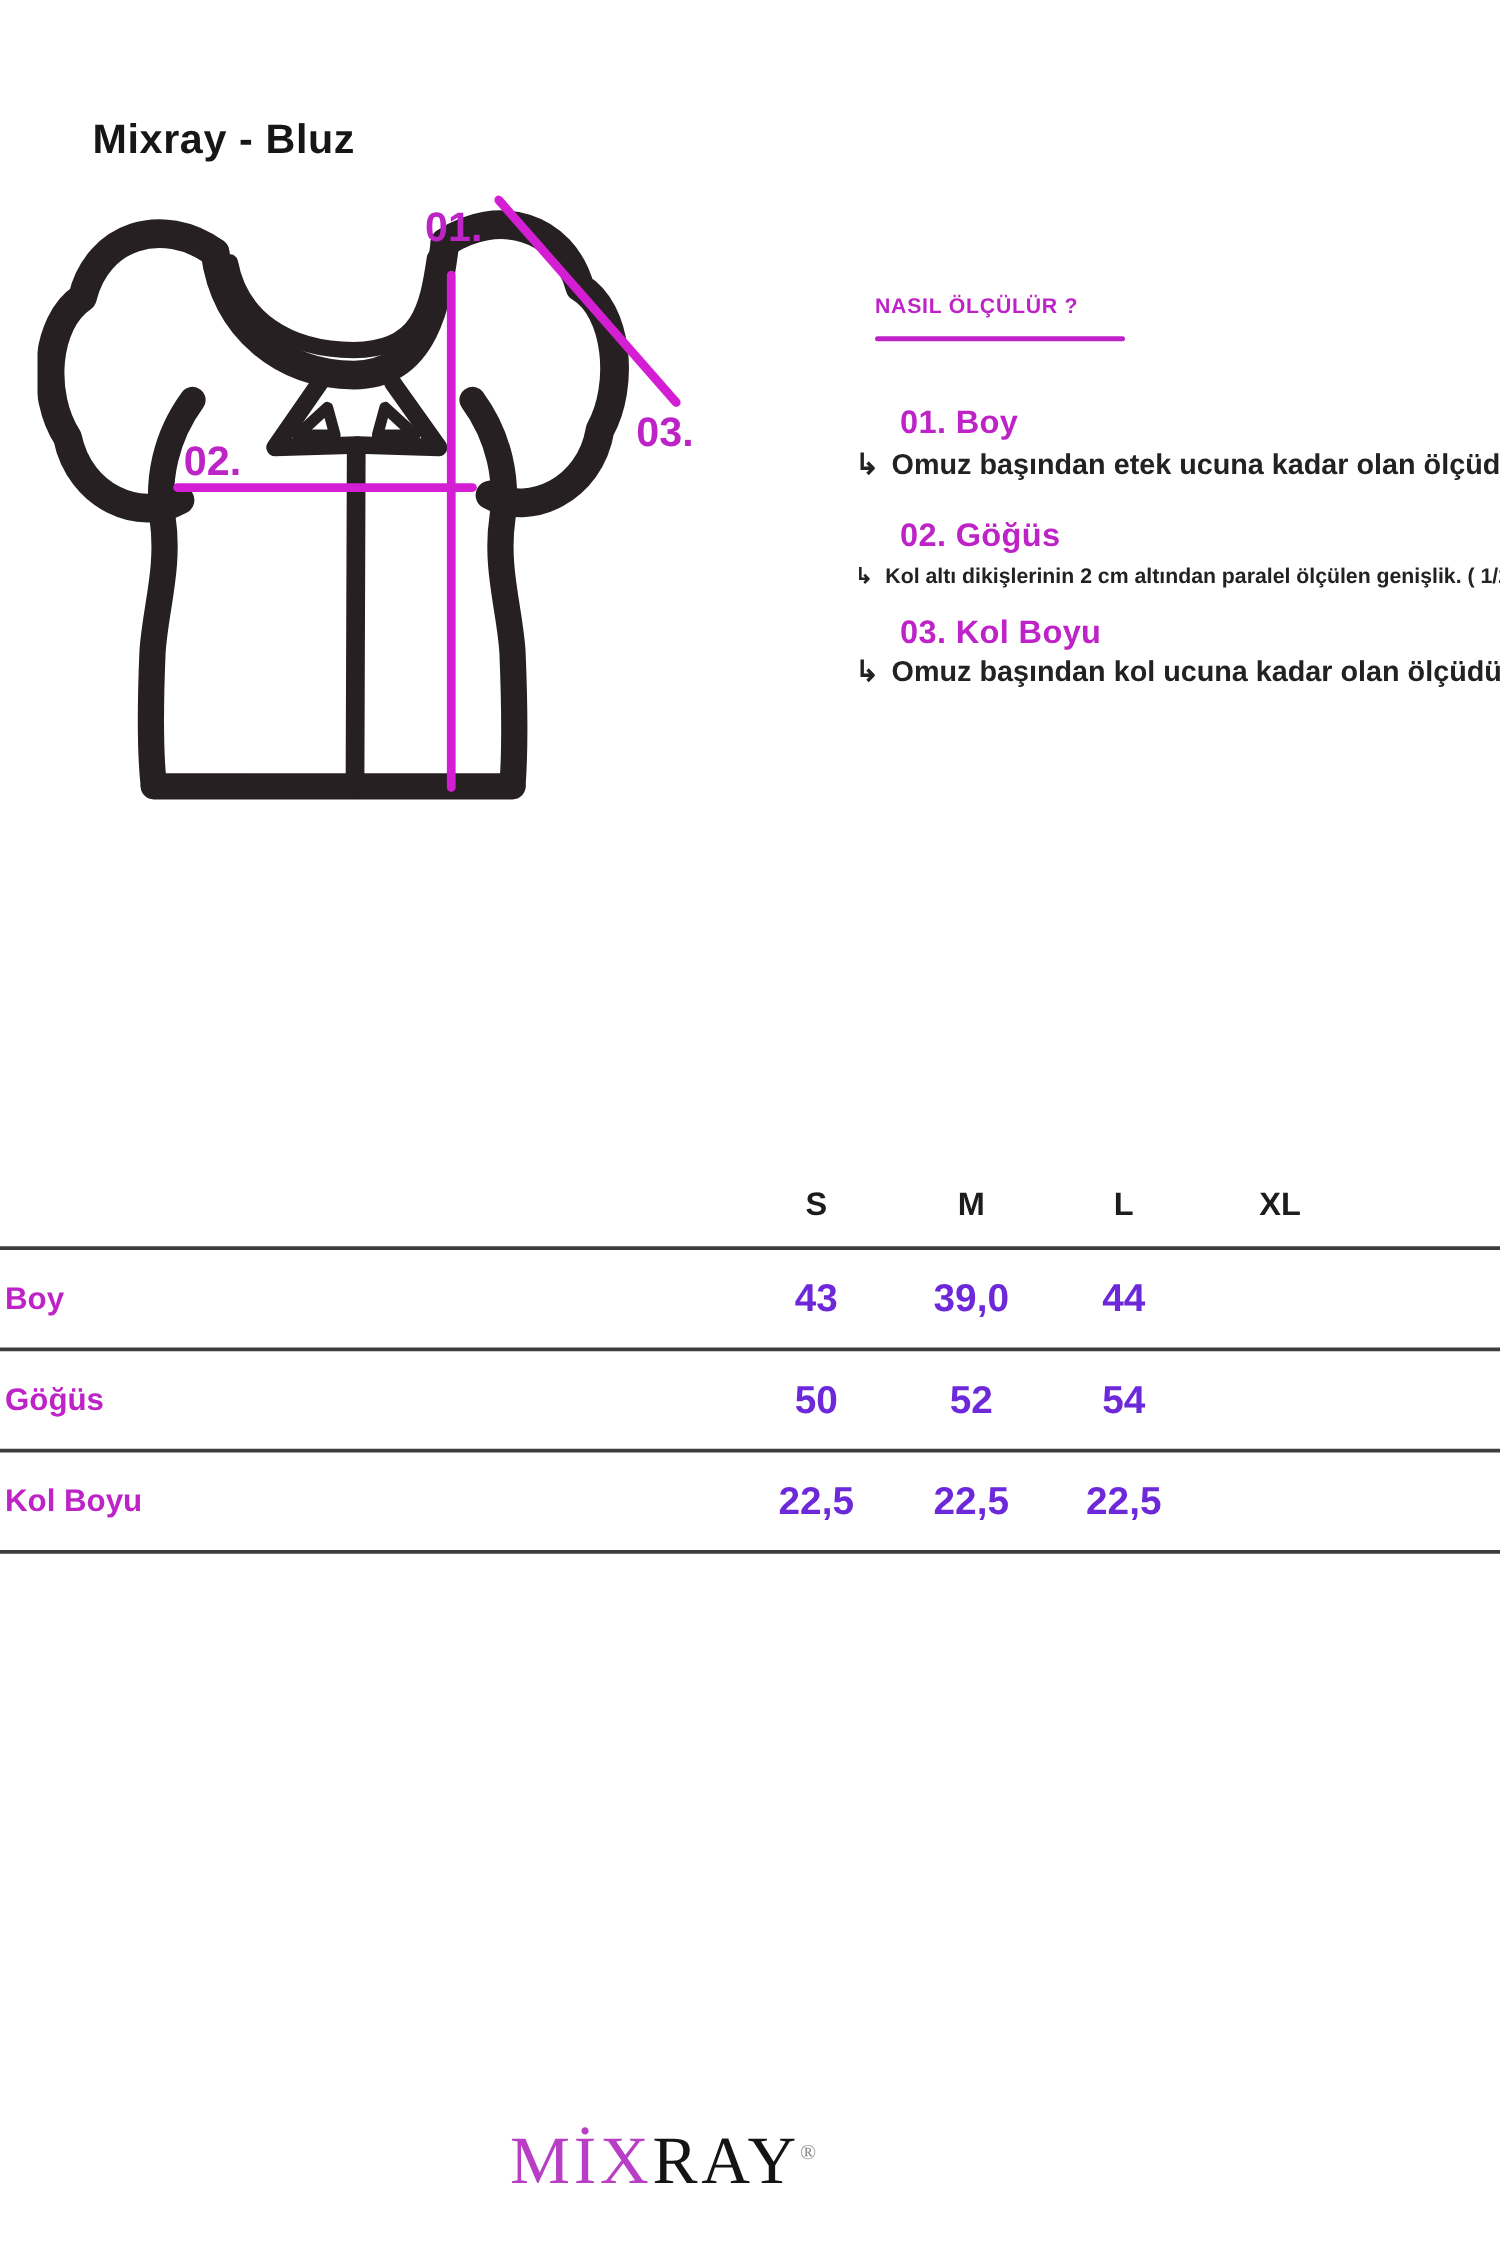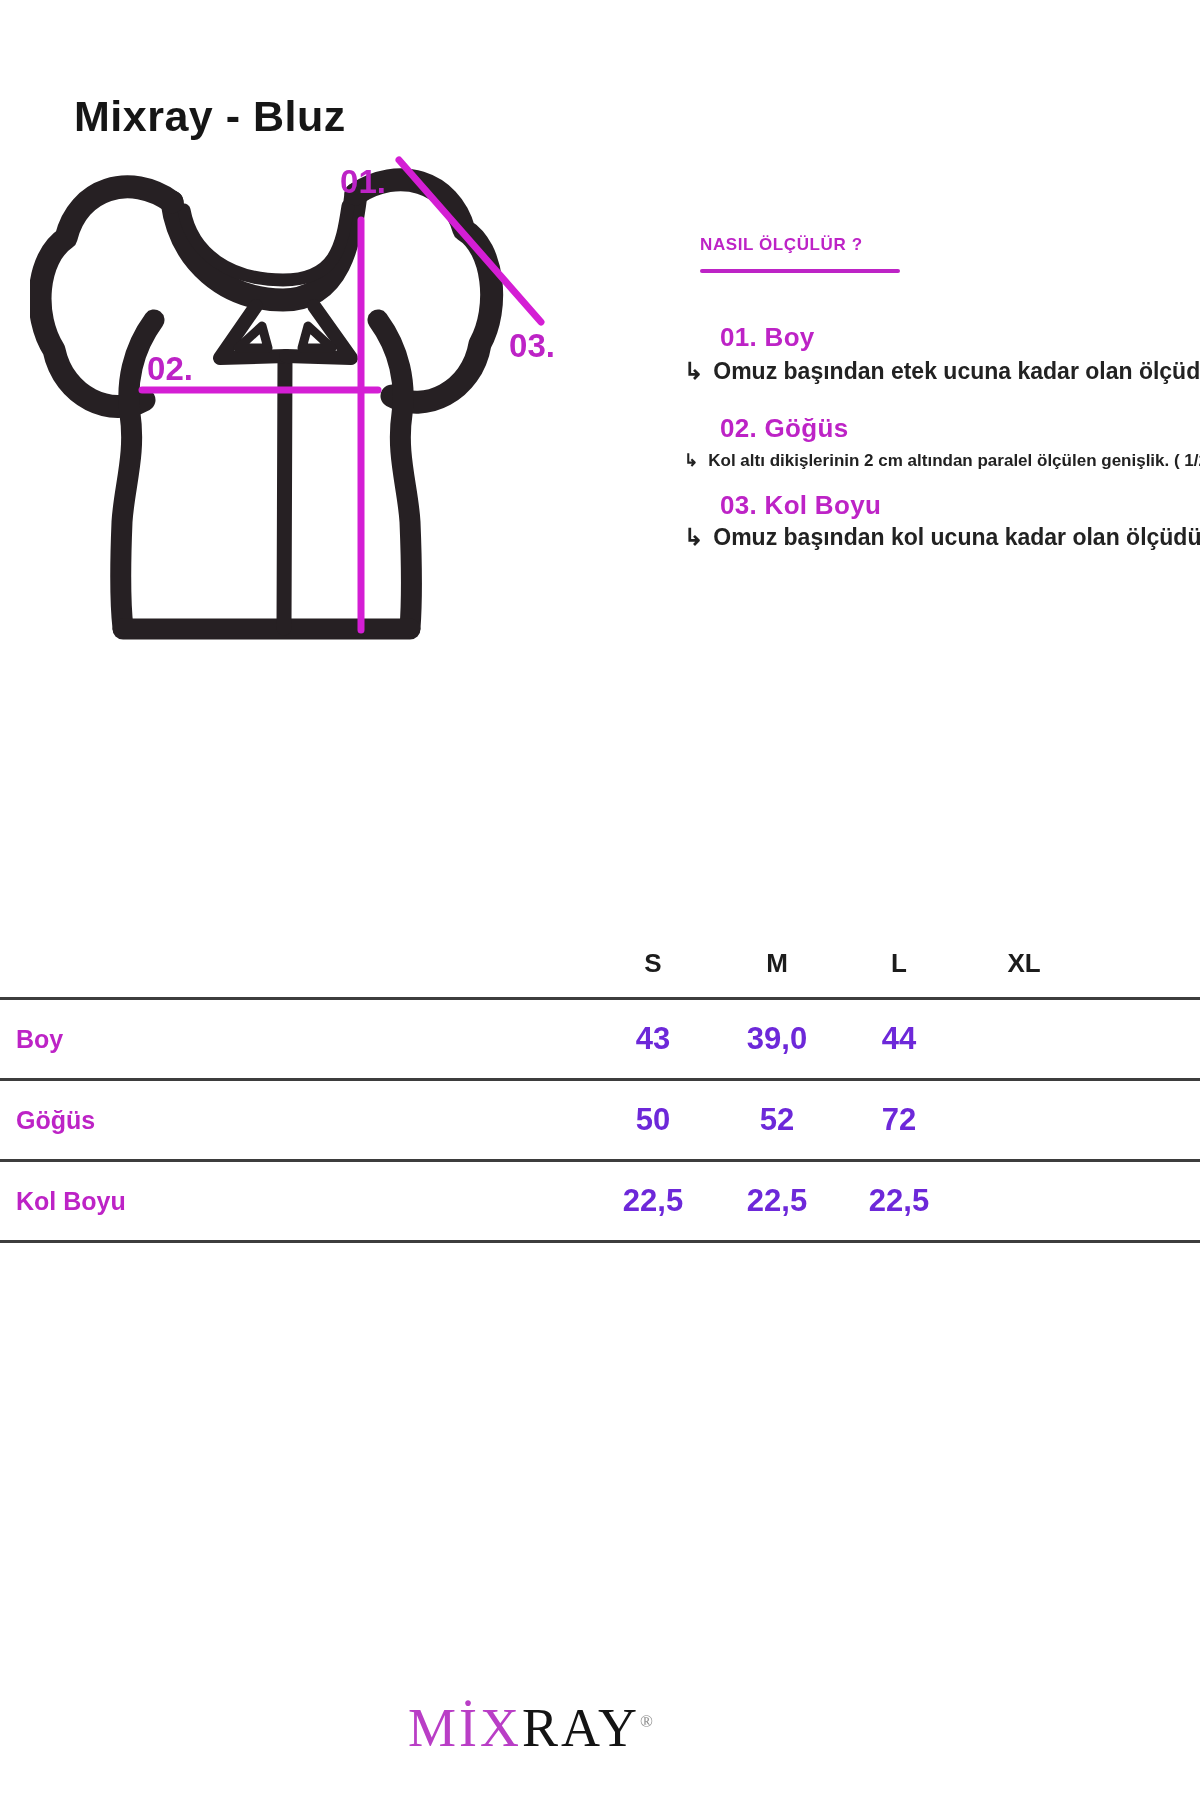--- a/index.html
+++ b/index.html
@@ -1,20 +1,20 @@
 <!DOCTYPE html>
 <html><head>
 <meta charset="utf-8">
 <style>
   * { margin: 0; padding: 0; box-sizing: border-box; }
   html, body { width: 1200px; height: 1800px; background: #ffffff; overflow: hidden;
     font-family: "Liberation Sans", sans-serif; position: relative; }
   :root { --accent: #bd23c6; --line: #d41ed4; --ink: #161616; }
 
-  .page-title { position: absolute; left: 74px; top: 92px; font-size: 43px;
+  .page-title { position: absolute; left: 74px; top: 92px; font-size: 33px;
     font-weight: bold; color: var(--ink); letter-spacing: 0.5px; text-align: center; }
 
   .diagram-svg { position: absolute; left: 30px; top: 150px; width: 550px; height: 540px; }
 
   .howto-heading { position: absolute; left: 700px; top: 235px; font-size: 17px;
     font-weight: bold; color: var(--accent); letter-spacing: 0.6px; }
   .howto-underline { position: absolute; left: 700px; top: 269px; width: 200px;
     height: 4px; background: var(--accent); border-radius: 2px; }
 
   .howto-item-title { position: absolute; left: 720px; font-size: 26px;
@@ -25,21 +25,21 @@
   .t1 { top: 413px; } .d1 { top: 450px; font-size: 17px; }
   .t2 { top: 490px; } .d2 { top: 524px; font-size: 23px; }
   .arrow-glyph { margin-right: 10px; font-weight: bold; }
 
   .size-table { position: absolute; left: 0; top: 930px; width: 1200px; }
   .tbl-row { display: grid; grid-template-columns: 590px 126px 122px 122px 128px;
     align-items: center; }
   .tbl-header { height: 70px; border-bottom: 3px solid #3d3d3d; }
   .tbl-datarow { height: 81px; border-bottom: 3px solid #3d3d3d; }
   .col-head { text-align: center; font-weight: bold; font-size: 26px; color: #1c1c1c; }
-  .row-label { padding-left: 16px; font-weight: bold; font-size: 25px; color: var(--accent); }
+  .row-label { padding-left: 4px; font-weight: bold; font-size: 25px; color: var(--accent); }
   .cell-val { text-align: center; font-weight: bold; font-size: 31px; color: #6d28d9; }
 
   .footer-logo { position: absolute; left: 0; top: 1697px; width: 1061px;
     text-align: center; font-family: "Liberation Serif", serif; font-size: 54px;
     letter-spacing: 3px; color: #141414; }
   .logo-mix { color: #b93ec6; }
   .logo-reg { font-size: 17px; color: #8a8a8a; vertical-align: super; letter-spacing: 0; }
 </style>
 </head>
 <body>
@@ -106,21 +106,21 @@
     <div class="row-label">Boy</div>
     <div class="cell-val">43</div>
     <div class="cell-val">39,0</div>
     <div class="cell-val">44</div>
     <div class="cell-val"></div>
   </div>
   <div class="tbl-row tbl-datarow">
     <div class="row-label">Göğüs</div>
     <div class="cell-val">50</div>
     <div class="cell-val">52</div>
-    <div class="cell-val">72</div>
+    <div class="cell-val">54</div>
     <div class="cell-val"></div>
   </div>
   <div class="tbl-row tbl-datarow">
     <div class="row-label">Kol Boyu</div>
     <div class="cell-val">22,5</div>
     <div class="cell-val">22,5</div>
     <div class="cell-val">22,5</div>
     <div class="cell-val"></div>
   </div>
 </div>

